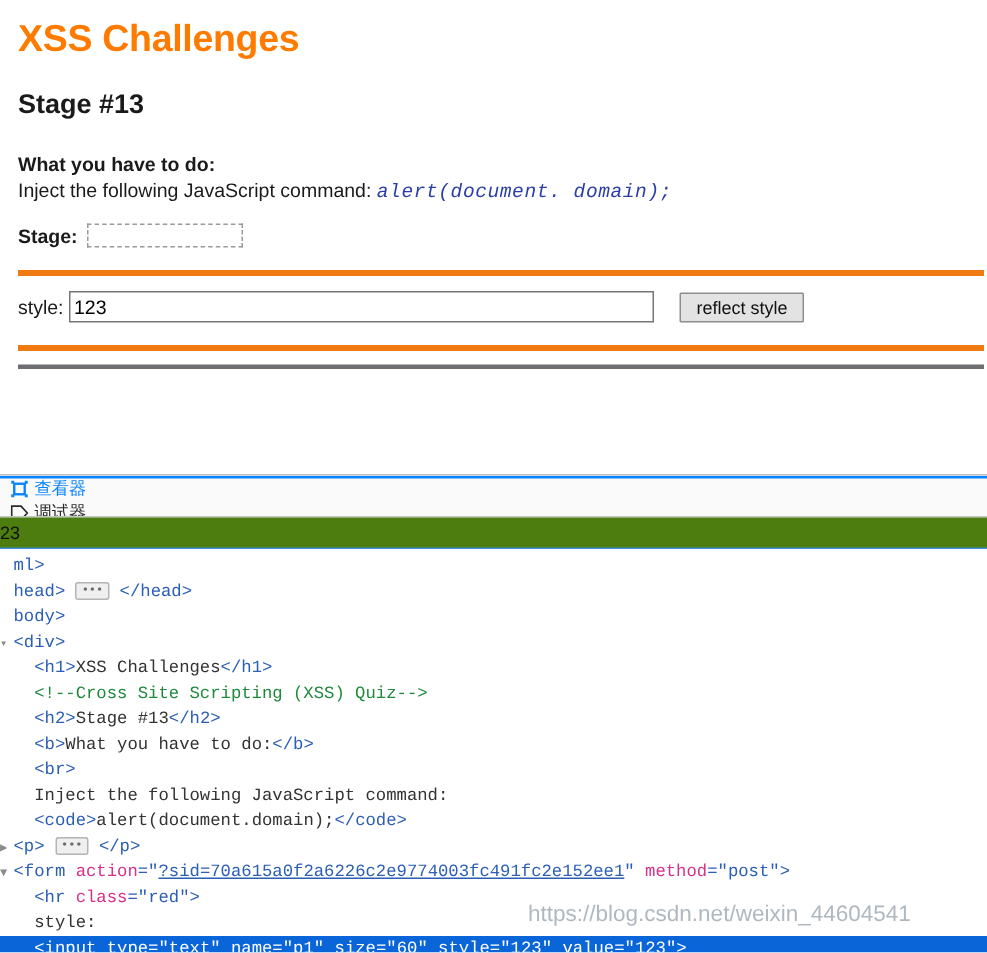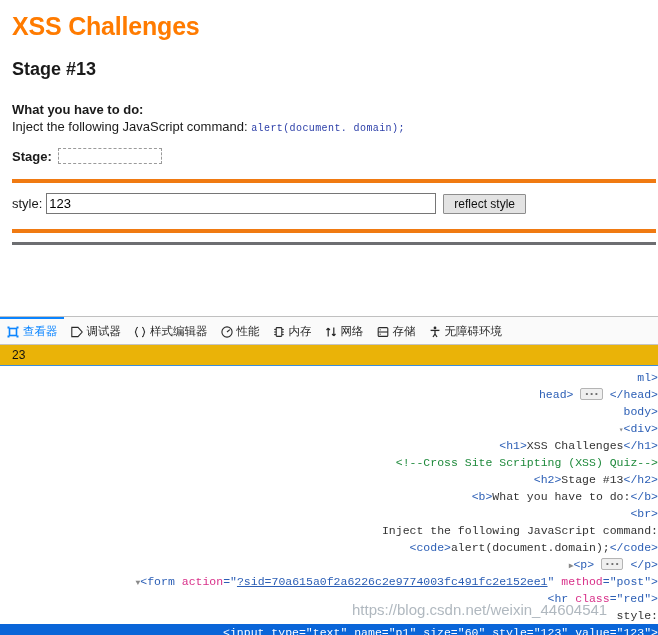--- a/index.html
+++ b/index.html
@@ -51,23 +51,24 @@
     color: #1a1a1a;
   }
 
   #task-line {
     font-size: 13px;
     margin: 2px 0 0 2px;
     color: #1a1a1a;
   }
   #task-code {
     font-family: "Liberation Mono", "DejaVu Sans Mono", monospace;
-    font-size: 10px;
+    font-size: 13px;
     color: #2b3ea8;
     letter-spacing: 0.4px;
+    font-style: italic;
   }
 
   #hint-row {
     margin: 14px 0 0 2px;
     display: flex;
     align-items: center;
   }
   #hint-label {
     font-size: 13px;
     font-weight: bold;
@@ -109,21 +110,21 @@
     height: 17px;
     font-family: "Liberation Sans", sans-serif;
     font-size: 13px;
     padding: 1px 2px;
     border: 1px solid #767676;
     background: #ffffff;
     color: #000;
     box-sizing: content-box;
   }
   #reflect-button {
-    margin-left: 7px;
+    margin-left: 17px;
     font-family: "Liberation Sans", sans-serif;
     font-size: 12px;
     padding: 2px 10px;
     border: 1px solid #8d8d8d;
     background: #e3e3e3;
     color: #111;
     border-radius: 1px;
     cursor: pointer;
   }
 
@@ -150,20 +151,21 @@
   }
 
   #devtools-toolbar {
     height: 27px;
     display: flex;
     align-items: stretch;
     background: #fafafa;
     border-bottom: 1px solid #c4c4c4;
     font-size: 11.5px;
     overflow: hidden;
+    flex-direction: column;
   }
   .dt-tab {
     display: flex;
     align-items: center;
     gap: 3px;
     padding: 0 6px;
     color: #2a2a2a;
     white-space: nowrap;
     border-top: 2px solid transparent;
     cursor: pointer;
@@ -181,42 +183,41 @@
     height: 14px;
     flex: none;
   }
   .dt-tab .label { line-height: 1; }
 
   #dt-searchbar {
     height: 21px;
     border-bottom: 1px solid #3c8ddb;
     display: flex;
     align-items: center;
-    background: #eab308;
-    padding-left: 12px;
+    background: #4d7c0f;
+    padding-left: 0px;
     box-sizing: border-box;
   }
   #dt-search-text {
     font-family: "Liberation Sans", sans-serif;
     font-size: 12px;
     color: #111;
     margin-left: 0px;
   }
 
   #dt-markup {
     font-family: "Liberation Mono", "DejaVu Sans Mono", monospace;
     font-size: 11.5px;
     line-height: 17px;
     color: #333333;
     padding-top: 3px;
     white-space: pre;
     overflow: hidden;
     height: 266px;
     position: relative;
-    text-align: right;
   }
   .ml-line {
     height: 17px;
     white-space: pre;
     padding-left: 0;
     position: relative;
   }
   .ml-line.selected {
     background: #0a65d8;
   }

